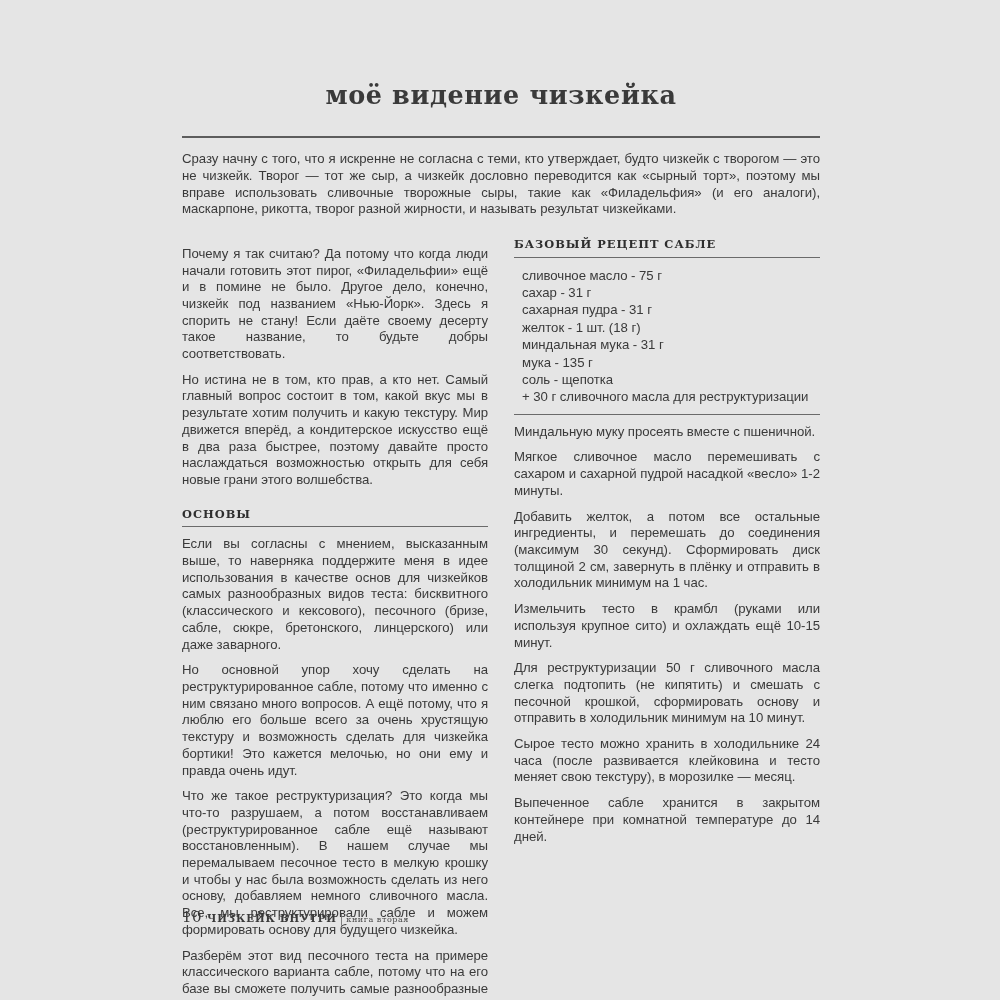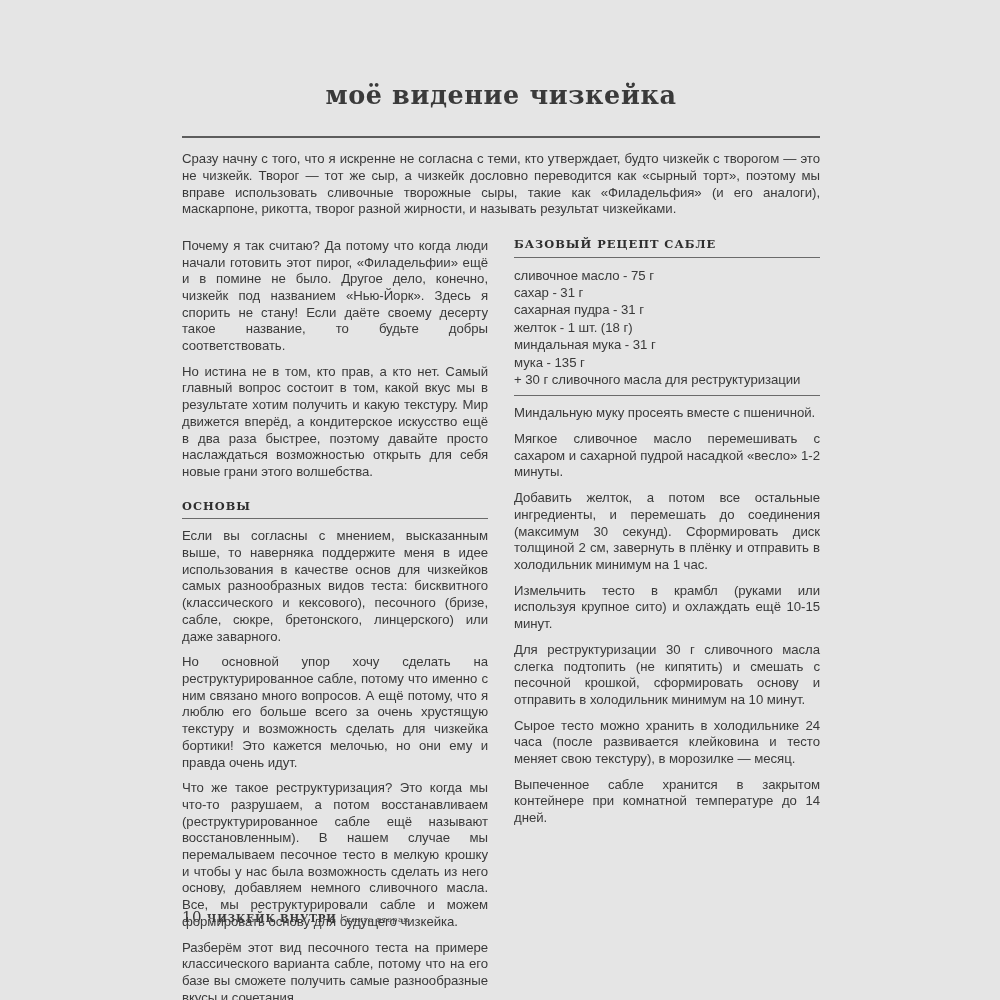--- a/index.html
+++ b/index.html
@@ -86,38 +86,38 @@
     width: 100%;
   }
   .rule-thin.after-list {
     margin: 7px 0 9px 0;
   }
 
   
   p.body {
     font-size: 13.2px;
     line-height: 16.7px;
-    margin: 0 0 9px 0;
+    margin: 8px 0 9px 0;
     text-align: justify;
     color: #3a3a3a;
     letter-spacing: -0.05px;
     hyphens: manual;
   }
   p.body:last-child {
     margin-bottom: 0;
   }
 
   .spacer-before-basics {
     height: 10px;
   }
 
   
   ul.ingredients {
     list-style: none;
-    margin: 0;
+    margin: 8px;
     padding: 0;
   }
   ul.ingredients li {
     font-size: 13.2px;
     line-height: 17.4px;
     color: #3a3a3a;
     letter-spacing: -0.05px;
   }
 
   
@@ -190,30 +190,31 @@
         <div class="section-head right">БАЗОВЫЙ РЕЦЕПТ САБЛЕ</div>
         <hr class="rule-thin">
 
         <ul class="ingredients">
           <li>сливочное масло - 75 г</li>
           <li>сахар - 31 г</li>
           <li>сахарная пудра - 31 г</li>
           <li>желток - 1 шт. (18 г)</li>
           <li>миндальная мука - 31 г</li>
           <li>мука - 135 г</li>
+          <li>соль - щепотка</li>
           <li>+ 30 г сливочного масла для реструктуризации</li>
         </ul>
 
         <hr class="rule-thin after-list">
 
         <p class="body">Миндальную муку просеять вместе с пшеничной.</p>
         <p class="body">Мягкое сливочное масло перемешивать с сахаром и сахарной пудрой насадкой «весло» 1-2 минуты.</p>
         <p class="body">Добавить желток, а потом все остальные ингредиенты, и перемешать до соединения (максимум 30 секунд). Сформировать диск толщиной 2 см, завернуть в плёнку и отправить в холодильник минимум на 1 час.</p>
         <p class="body">Измельчить тесто в крамбл (руками или используя крупное сито) и охлаждать ещё 10-15 минут.</p>
-        <p class="body">Для реструктуризации 30 г сливочного масла слегка подтопить (не кипятить) и смешать с песочной крошкой, сформировать основу и отправить в холодильник минимум на 10 минут.</p>
+        <p class="body">Для реструктуризации 50 г сливочного масла слегка подтопить (не кипятить) и смешать с песочной крошкой, сформировать основу и отправить в холодильник минимум на 10 минут.</p>
         <p class="body">Сырое тесто можно хранить в холодильнике 24 часа (после развивается клейковина и тесто меняет свою текстуру), в морозилке — месяц.</p>
         <p class="body">Выпеченное сабле хранится в закрытом контейнере при комнатной температуре до 14 дней.</p>
       </div>
 
     </div>
   </div>
 
   <div class="footer">
     <span class="folio">10</span>
     <span>

